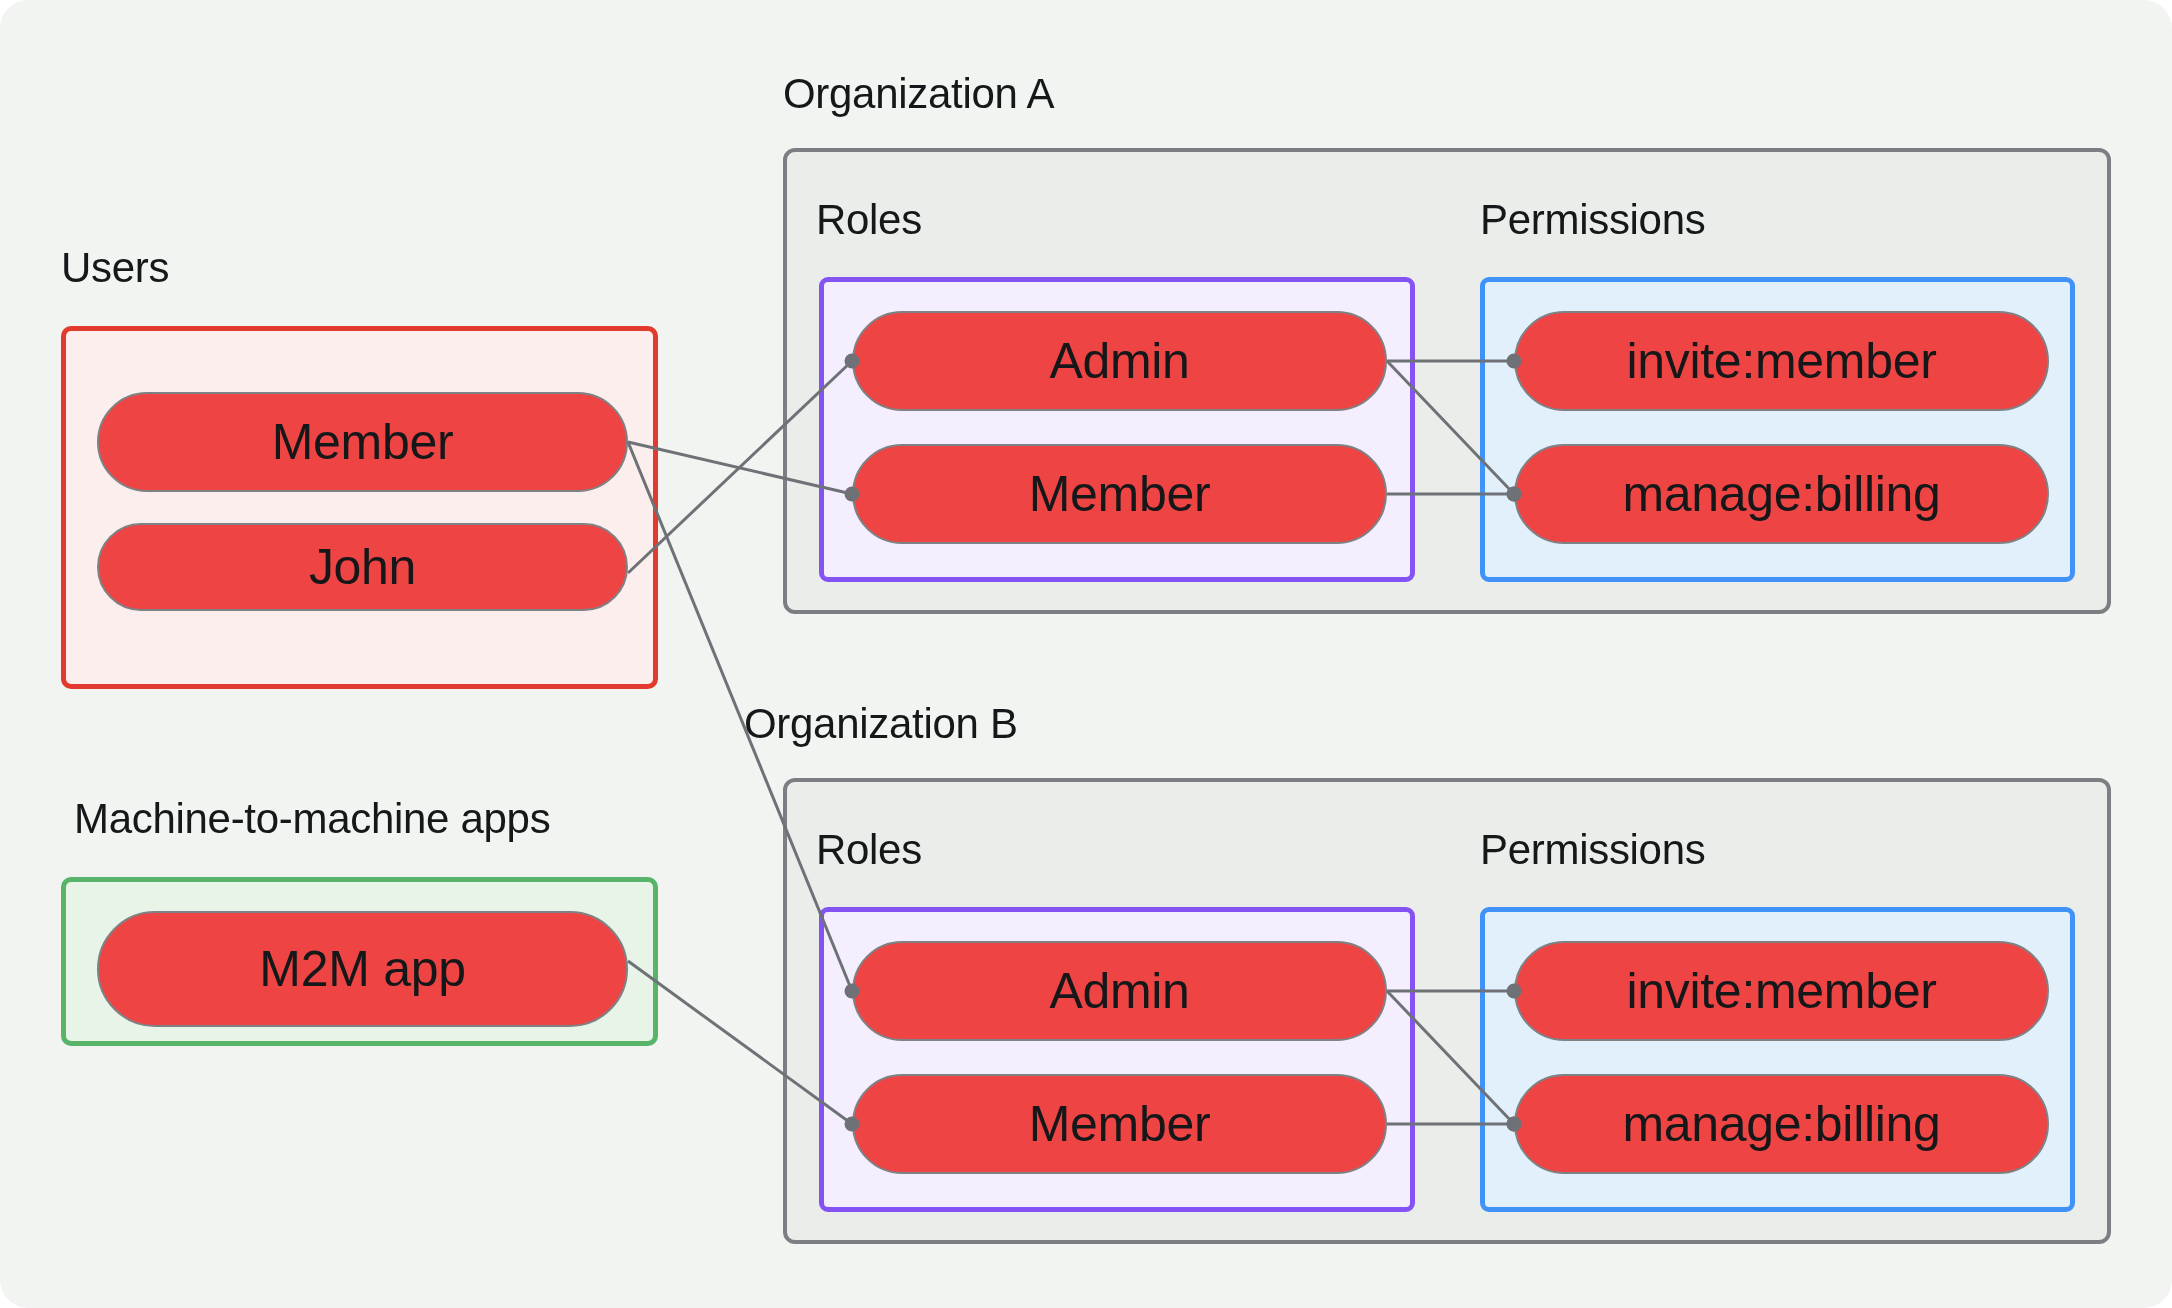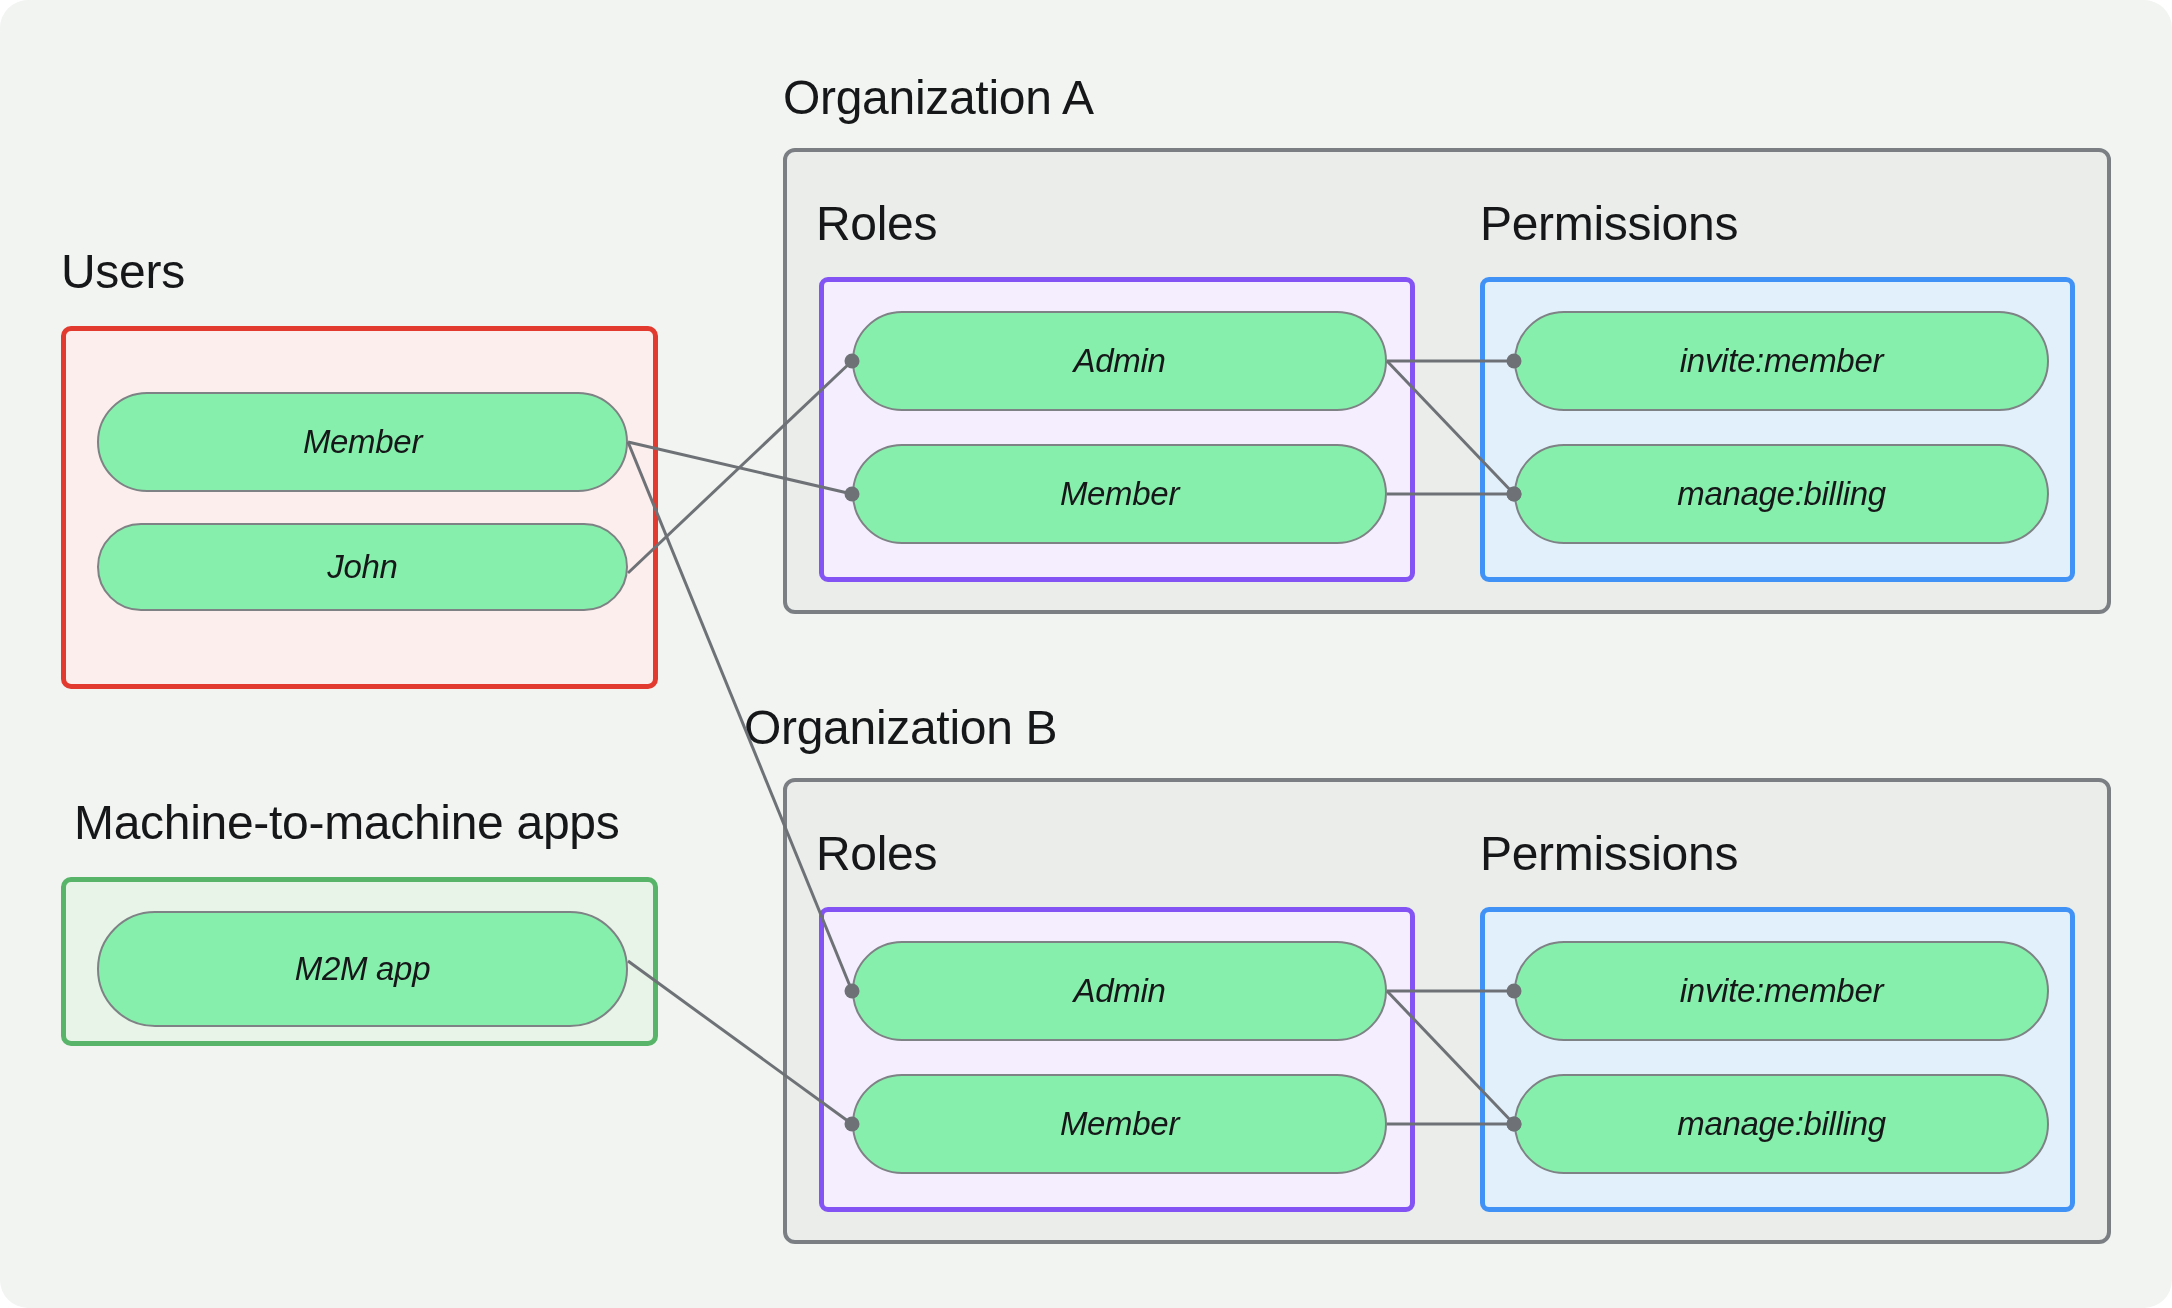--- a/index.html
+++ b/index.html
@@ -12,21 +12,21 @@
     position: relative;
     width: 2172px;
     height: 1308px;
     background: var(--page-bg, #f1f4f1);
     border-radius: 28px;
     overflow: hidden;
     color: var(--text, #151719);
   }
   .heading {
     position: absolute;
-    font-size: 48px;
+    font-size: 42px;
     line-height: 1.15;
     font-weight: 400;
     letter-spacing: -0.3px;
     color: var(--text, #151719);
     white-space: nowrap;
   }
   .group-box {
     position: absolute;
     box-sizing: border-box;
     border-radius: 10px;
@@ -50,31 +50,30 @@
     border-radius: 9px;
   }
   .permissions-box {
     background: var(--permissions-bg, #e2f0fc);
     border: 5px solid var(--permissions-accent, #4192f6);
     border-radius: 9px;
   }
   .pill {
     position: absolute;
     box-sizing: border-box;
-    background: #86efac;
+    background: #ef4444;
     border: 2.5px solid #7e8285;
     border-radius: 60px;
     display: flex;
     align-items: center;
     justify-content: center;
-    font-size: 33px;
+    font-size: 50px;
     letter-spacing: -0.3px;
     color: var(--text, #151719);
     white-space: nowrap;
-    font-style: italic;
   }
   #edges {
     position: absolute;
     inset: 0;
     width: 2172px;
     height: 1308px;
     pointer-events: none;
   }
 </style>
 </head>

